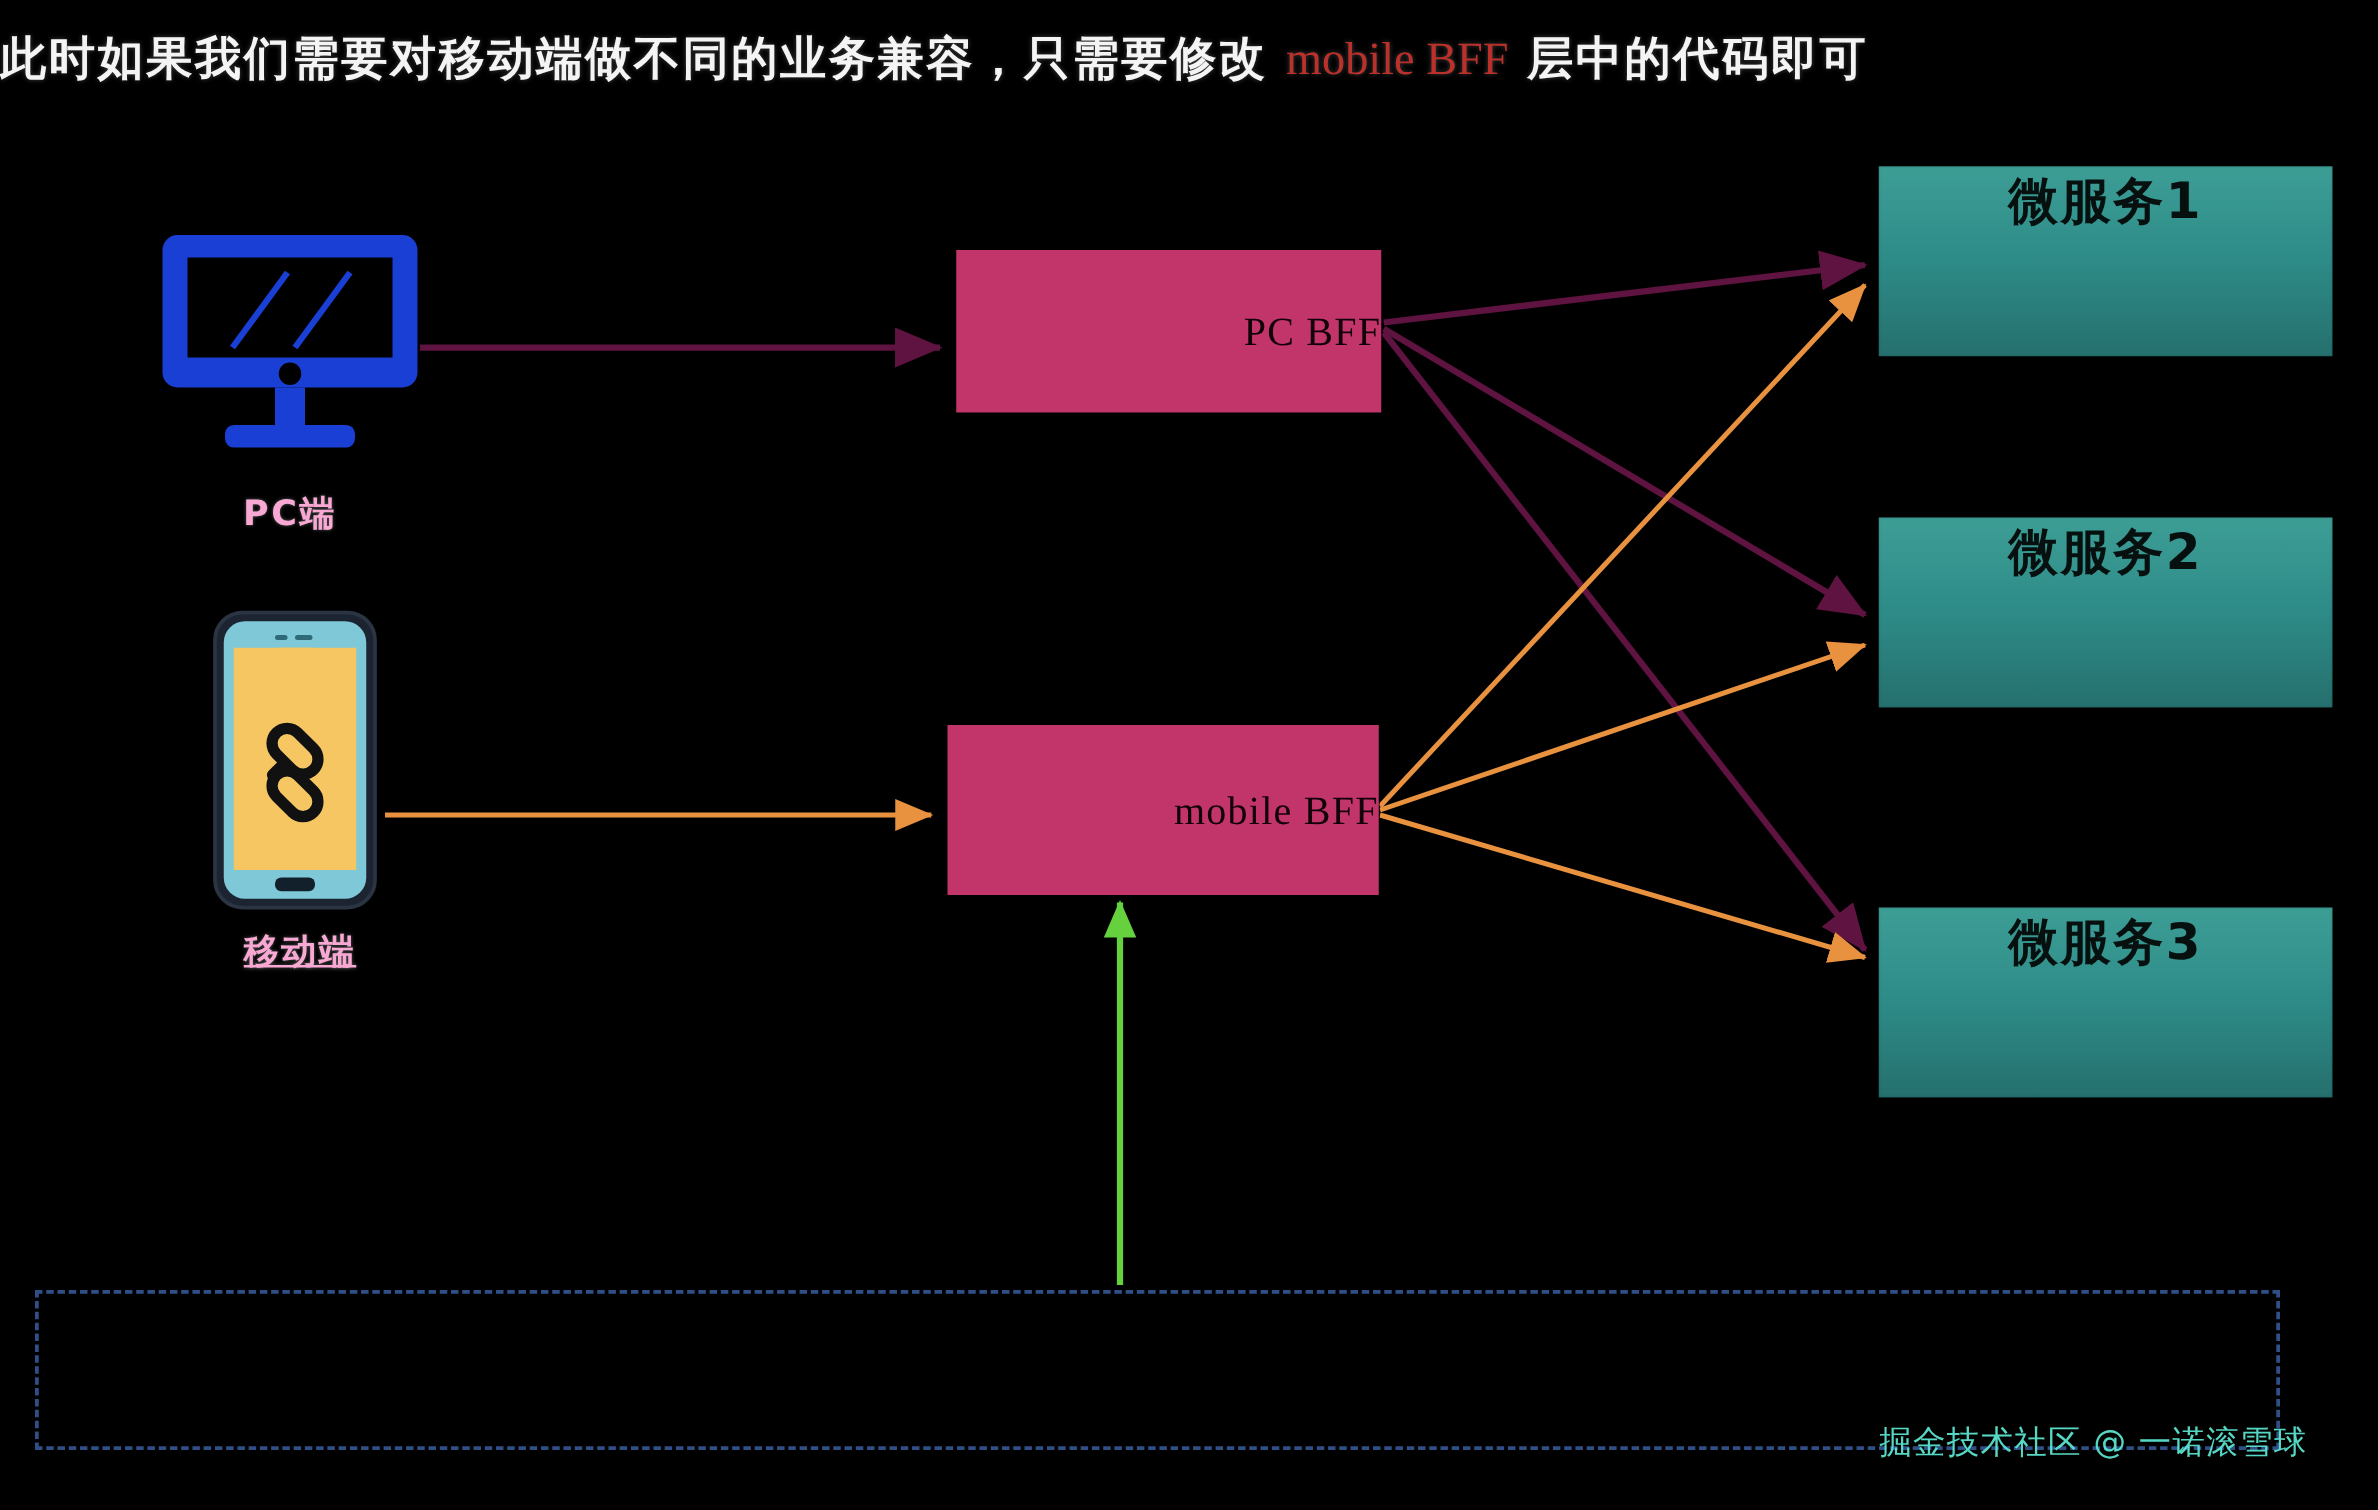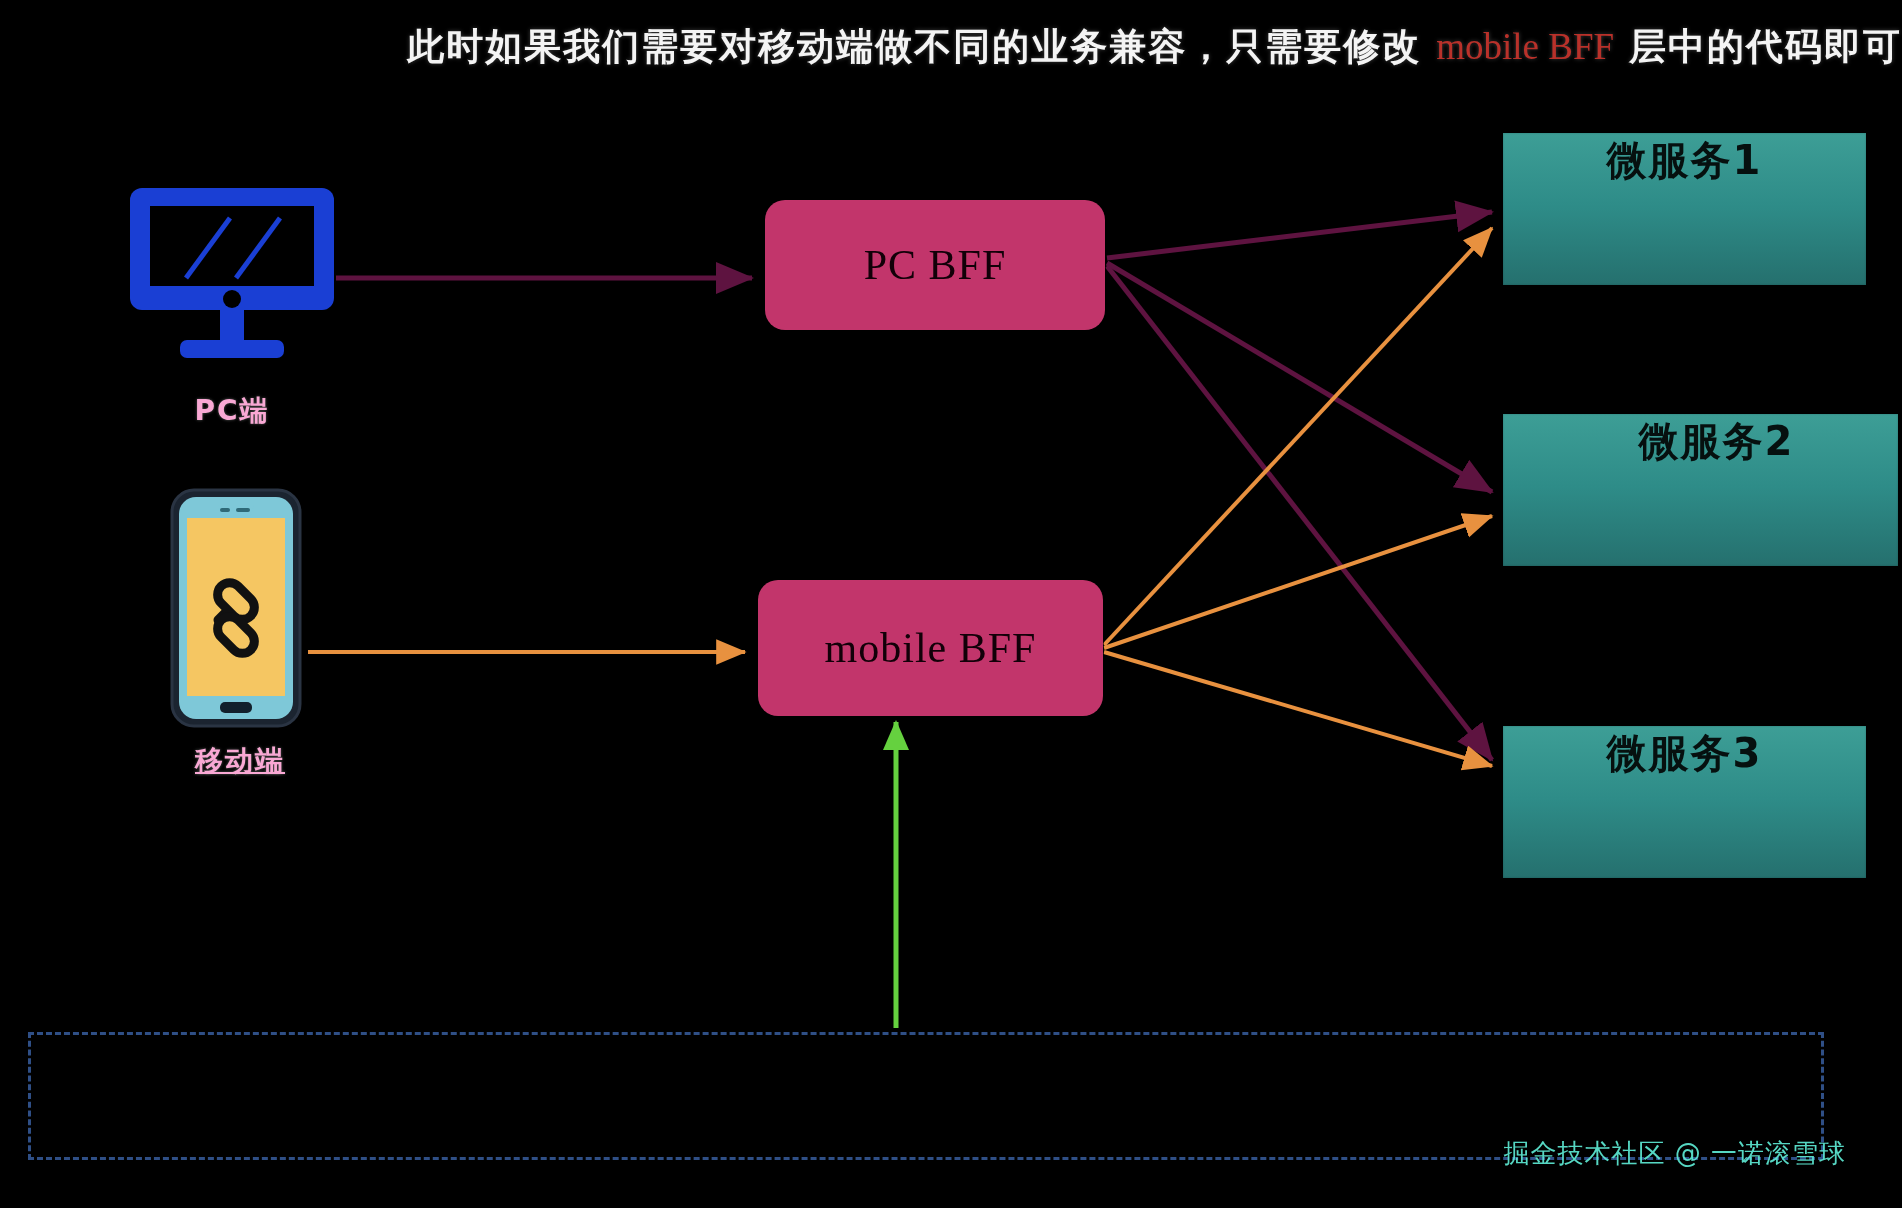--- a/index.html
+++ b/index.html
@@ -48,27 +48,26 @@
   }
   #pc-label     { left: 128px; top: 392px; width: 208px; }
   #mobile-label { left: 150px; top: 742px; width: 180px; text-decoration: underline; }
 
   
   .bff-box {
     position: absolute;
     background: #c2356b;
     display: flex;
     align-items: center;
-    justify-content: center;
+    justify-content: flex-end;
     color: #120008;
-    font-size: 42px;
+    font-size: 32px;
     font-family: "Liberation Serif", "DejaVu Serif", serif;
     letter-spacing: 1px;
     box-shadow: 0 0 0 1px rgba(0,0,0,0.6);
-    border-radius: 20px;
   }
   #pc-bff     { left: 765px; top: 200px; width: 340px; height: 130px; }
   #mobile-bff { left: 758px; top: 580px; width: 345px; height: 136px; }
 
   
   .service-box {
     position: absolute;
     left: 1503px;
     width: 363px;
     height: 152px;
@@ -77,38 +76,38 @@
     align-items: flex-start;
     justify-content: center;
     color: #06100f;
     font-family: "DejaVu Sans", "Liberation Sans", sans-serif;
     font-weight: 700;
     font-size: 40px;
     letter-spacing: 2px;
     box-shadow: inset 0 0 2px rgba(0,0,0,0.25);
   }
   #service-1 { top: 133px; }
-  #service-2 { top: 414px; padding-left: 32px; }
+  #service-2 { top: 414px; }
   #service-3 { top: 698px; margin-top: 28px; }
 
   
   #caption-box {
     position: absolute;
     left: 28px;
     top: 1032px;
     width: 1796px;
     height: 128px;
     border: 3px dashed #2f4f86;
     box-sizing: border-box;
   }
   #caption-text {
     position: absolute;
     left: 0; right: 0;
     top: 22px;
-    text-align: right;
+    text-align: left;
     font-family: "DejaVu Sans", "Liberation Sans", sans-serif;
     font-weight: 700;
     font-size: 37px;
     color: #f4f4f4;
     letter-spacing: 2px;
     white-space: nowrap;
     text-shadow: 0 0 4px rgba(255,255,255,0.25);
   }
   #caption-text .hl {
     color: #b9312a;

